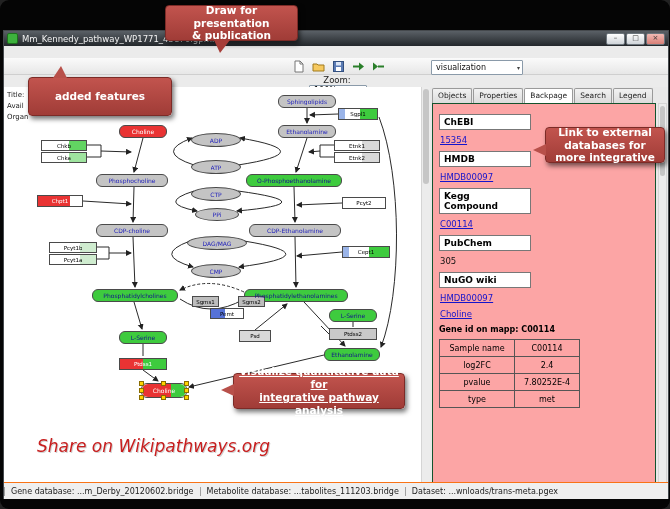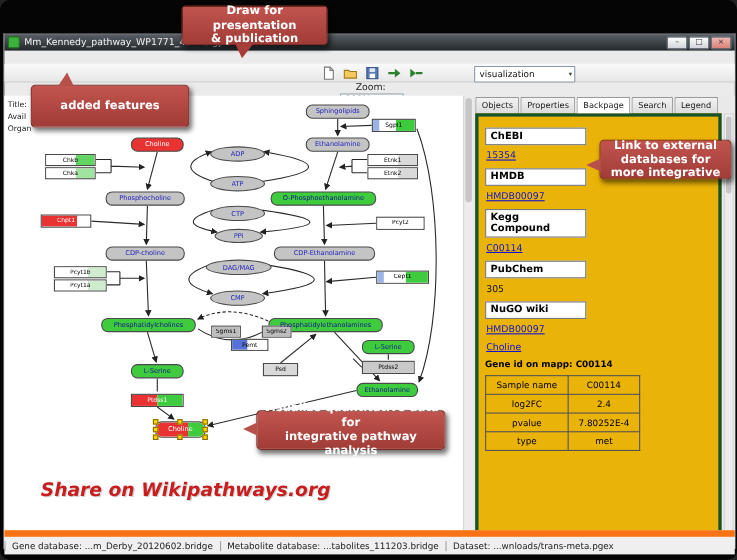--- a/index.html
+++ b/index.html
@@ -36,21 +36,21 @@
   .caret{font-size:6px;color:#444;margin-left:3px;}
   .tool-btn{min-width:16px;height:15px;border:1px solid #b5b5b5;background:linear-gradient(#fdfdfd,#e6e6e6);
             border-radius:2px;display:flex;align-items:center;justify-content:center;margin-right:1px;padding:0 2px;}
   .tool-glyph{font-size:8px;color:#222;}
   
   .main{position:absolute;left:0;top:56px;width:664px;height:407px;background:#e9e9e9;}
   .canvas{position:absolute;left:0;top:0;width:417px;height:398px;background:#fff;overflow:hidden;}
   #edges-svg{position:absolute;left:0;top:0;}
   .attr-labels{position:absolute;left:3px;top:4px;z-index:1;}
   .attr-label{font-size:7px;color:#222;margin-bottom:3px;white-space:nowrap;}
-  .share-text{position:absolute;left:33px;top:349px;font-size:17px;font-weight:bold;font-style:italic;
+  .share-text{position:absolute;left:33px;top:349px;font-size:17px;font-weight:normal;font-style:italic;
               color:#c81e1e;text-shadow:1px 1px 0 rgba(140,140,140,.4);z-index:4;white-space:nowrap;}
   .scroll-v{position:absolute;left:417px;top:0;width:9px;height:407px;background:#ececec;border-left:1px solid #d5d5d5;}
   .thumb-v{position:absolute;left:1px;top:2px;width:6px;height:95px;background:#c6c6c6;border-radius:3px;}
   .scroll-h{position:absolute;left:0;top:398px;width:417px;height:9px;background:#ececec;border-top:1px solid #d5d5d5;}
   .thumb-h{position:absolute;top:1px;left:60px;height:6px;width:150px;background:#c6c6c6;border-radius:3px;}
   
   .pw-node{position:absolute;border:1px solid #4a4a4a;display:flex;align-items:center;justify-content:center;
            box-sizing:border-box;white-space:nowrap;}
   .pw-met{border-radius:6px;font-size:6px;}
   .pw-ell{border-radius:50%;font-size:6px;}
@@ -61,52 +61,52 @@
   .handle{position:absolute;width:5px;height:5px;background:#ffd400;border:1px solid #8a6d00;z-index:3;box-sizing:border-box;}
   .h-nw{left:-3px;top:-3px}.h-n{left:50%;margin-left:-3px;top:-3px}.h-ne{right:-3px;top:-3px}
   .h-e{right:-3px;top:50%;margin-top:-3px}.h-se{right:-3px;bottom:-3px}.h-s{left:50%;margin-left:-3px;bottom:-3px}
   .h-sw{left:-3px;bottom:-3px}.h-w{left:-3px;top:50%;margin-top:-3px}
   
   .sidebar{position:absolute;left:426px;top:0;width:238px;height:407px;background:#e9e9e9;}
   .tabs{position:absolute;left:2px;top:1px;height:15px;display:flex;}
   .tab{font-size:7.5px;padding:2px 5px;border:1px solid #9a9a9a;border-bottom:none;
        background:linear-gradient(#f2f2f2,#dcdcdc);margin-right:1px;border-radius:2px 2px 0 0;color:#222;}
   .tab.active{background:#fff;position:relative;z-index:2;}
-  .sb-content{position:absolute;left:2px;top:16px;width:224px;height:389px;background:#eab308;
-              border:3px solid #14532d;box-sizing:border-box;padding:4px 0 0 6px;overflow:hidden;}
+  .sb-content{position:absolute;left:2px;top:16px;width:224px;height:389px;background:#fca5a5;
+              border:1px solid #14532d;box-sizing:border-box;padding:4px 0 0 6px;overflow:hidden;}
   .sb-scroll{position:absolute;left:228px;top:16px;width:9px;height:389px;background:#ececec;
              border:1px solid #d5d5d5;box-sizing:border-box;}
   .thumb-sb{position:absolute;left:1px;top:2px;width:5px;height:70px;background:#c6c6c6;border-radius:3px;}
   .sec-header{width:92px;box-sizing:border-box;border:1px solid #777;background:#fff;font-size:9px;
               font-weight:bold;padding:2px 4px;margin:6px 0 5px;color:#000;}
   .sec-link{font-size:8.5px;color:#1414cc;text-decoration:underline;margin:0 0 6px 1px;cursor:pointer;}
   .sec-value{font-size:8.5px;color:#111;margin:0 0 6px 1px;}
   .expr-title{font-size:10px;font-weight:bold;margin:10px 0 8px;color:#000;}
   .geneid{font-size:8px;font-weight:bold;margin:0 0 5px;color:#000;}
   .expr-table{border-collapse:collapse;}
   .expr-table td{border:1px solid #555;font-size:8px;text-align:center;height:14px;color:#000;}
   .expr-table td:first-child{width:72px;}
   .expr-table td:last-child{width:62px;}
   
   .statusbar{position:absolute;left:0;top:451px;width:664px;height:16px;background:#efefef;
-             border-top:6px solid #f97316;display:flex;align-items:center;font-size:8px;color:#222;overflow:hidden;}
+             border-top:1px solid #f97316;display:flex;align-items:center;font-size:8px;color:#222;overflow:hidden;}
   .status-seg{border-left:1px solid #a0a0a0;padding:0 6px;white-space:nowrap;}
   
   .callout{position:absolute;background:linear-gradient(#c2544e,#a03c37);border:1px solid #7c2b27;border-radius:4px;
            box-shadow:2px 3px 5px rgba(0,0,0,.55);color:#fff;font-weight:bold;font-size:10.5px;line-height:1.22;
            display:flex;flex-direction:column;align-items:center;justify-content:center;text-align:center;
            z-index:20;padding:3px 5px;box-sizing:border-box;}
   .tri{position:absolute;width:0;height:0;}
   .draw-callout{left:165px;top:5px;width:133px;height:36px;}
   .draw-callout .tri{left:48px;top:100%;border-left:6px solid transparent;border-right:10px solid transparent;border-top:13px solid #a73e39;}
   .plugins-callout{left:28px;top:77px;width:144px;height:39px;}
   .plugins-callout .tri{left:24px;bottom:100%;border-left:8px solid transparent;border-right:6px solid transparent;border-bottom:12px solid #b8504a;}
   .link-callout{left:545px;top:127px;width:120px;height:36px;}
   .link-callout .tri{right:100%;top:16px;border-top:6px solid transparent;border-bottom:6px solid transparent;border-right:13px solid #b8504a;}
-  .visualize-callout{left:233px;top:373px;width:172px;height:36px;}
+  .visualize-callout{left:233px;top:373px;width:172px;height:36px;text-decoration:underline;}
   .visualize-callout .tri{right:100%;top:10px;border-top:6px solid transparent;border-bottom:6px solid transparent;border-right:13px solid #b8504a;}
 </style>
 </head>
 <body>
 
 <div class="frame">
   <div class="window">
 
     <div class="titlebar">
       <span class="title-icon"></span>

